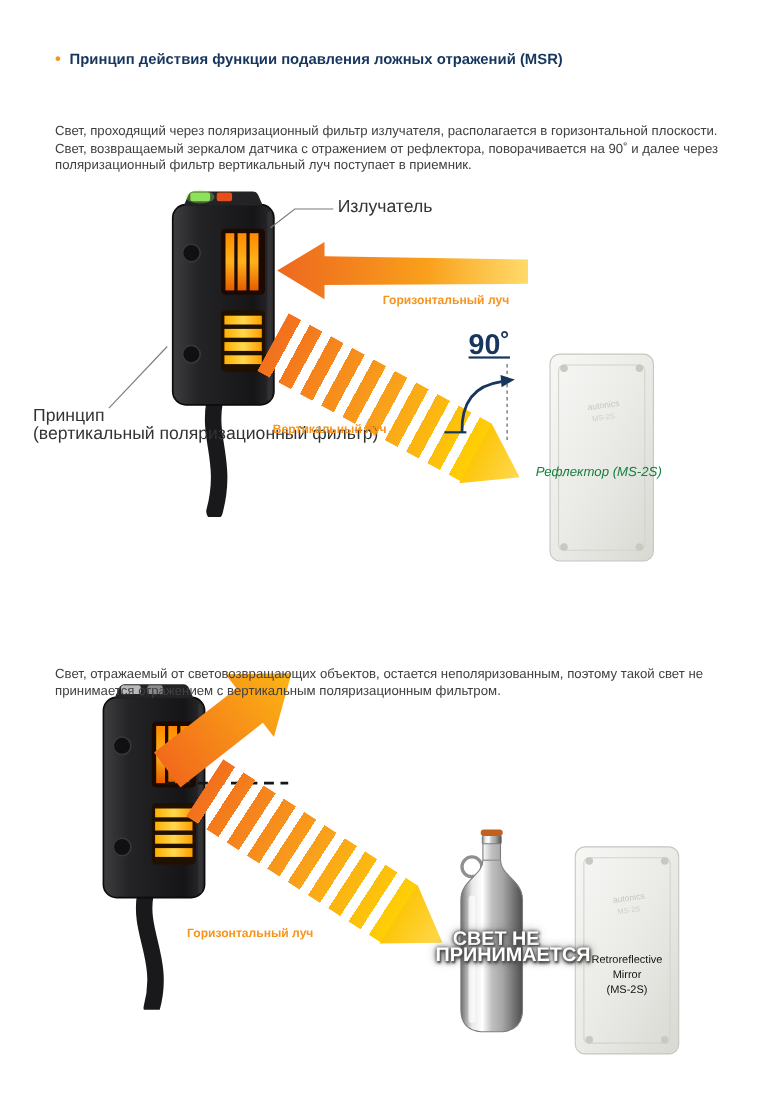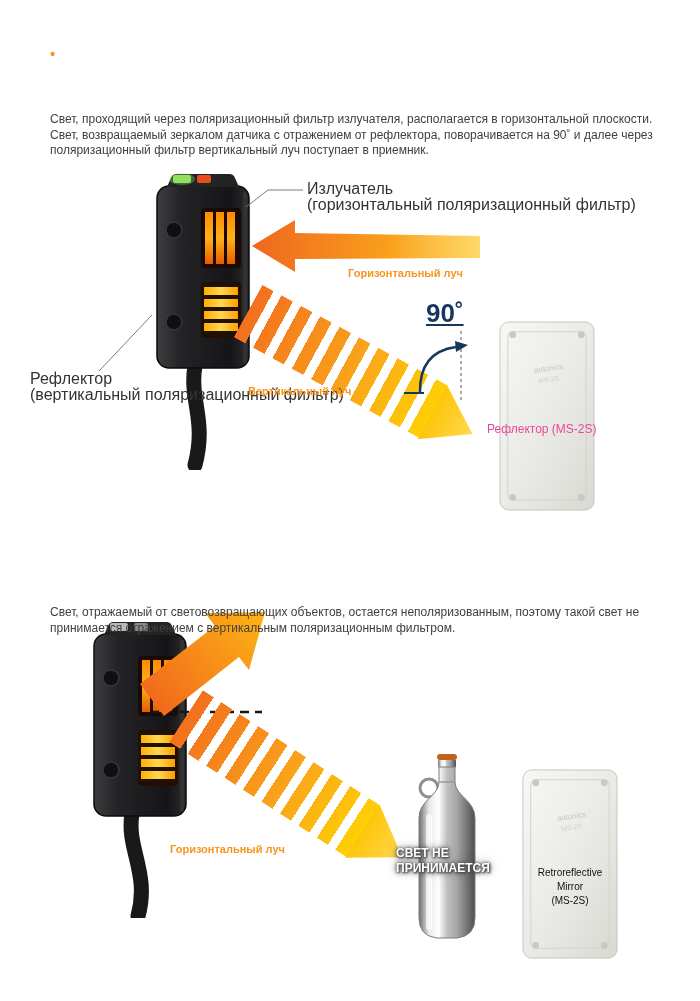--- a/index.html
+++ b/index.html
@@ -16,23 +16,23 @@
   .para { font-size:12px; line-height:15.5px; color:var(--text,#404040);margin-top:40px; }
   .callout { font-size:16px; line-height:16px; color:#333; white-space:nowrap; }
   .beam-label { color:var(--accent_orange,#f7941d); font-weight:bold; font-size:11px; white-space:nowrap; }
   .angle { color:var(--title_navy,#17365d); font-weight:bold; font-size:26px; }
   .hatch {
     background:linear-gradient(90deg,var(--beam_orange,#f3701d) 0%,#f9a11b 55%,var(--beam_yellow,#ffd005) 100%);
     -webkit-mask-image:repeating-linear-gradient(90deg,#000 0px,#000 13px,transparent 13px,transparent 22px);
     mask-image:repeating-linear-gradient(90deg,#000 0px,#000 13px,transparent 13px,transparent 22px);
   }
   .ah { clip-path:polygon(0 0,100% 50%,0 100%); background:linear-gradient(90deg,#fdc60a,#ffd84f); }
-  .reflector-label { font-size:12px; color:#ec4899; white-space:nowrap; }
+  .reflector-label { font-size:12px; color:#15803d; white-space:nowrap;font-style:italic; }
   .reject {
-    width:110px; text-align:left; color:#fff; font-weight:bold; font-size:12px; line-height:15px;
+    width:110px; text-align:center; color:#fff; font-weight:bold; font-size:18px; line-height:15px;
     text-shadow:0 0 3px #4a4a4a, 0 1px 4px #555, 0 0 8px rgba(90,90,90,.9), 1px 1px 2px #3c3c3c;
   }
   .mirror-label { width:98px; text-align:center; font-size:10px; line-height:14px; color:#111; }
   svg { display:block; }
 </style>
 </head>
 <body>
 
 <svg width="0" height="0" style="position:absolute" aria-hidden="true">
   <defs>
@@ -73,20 +73,21 @@
     </linearGradient>
     <linearGradient id="gArr2" gradientUnits="userSpaceOnUse" x1="150" y1="700" x2="265" y2="612">
       <stop offset="0" stop-color="#f2691c"></stop>
         <stop offset="1" stop-color="#fcb514"></stop>
     </linearGradient>
   </defs>
 </svg>
 
 <div class="abs title-row">
   <span class="bullet">•</span>
+  <h1 class="page-title">Принцип действия функции подавления ложных отражений (MSR)</h1>
 </div>
 <p class="abs para" style="left:50px; top:72px; width:628px;">Свет, проходящий через поляризационный фильтр излучателя, располагается в горизонтальной плоскости. Свет, возвращаемый зеркалом датчика с отражением от рефлектора, поворачивается на 90˚ и далее через поляризационный фильтр вертикальный луч поступает в приемник.</p>
 
 <svg class="abs" style="left:143px; top:170px;" width="120" height="300" viewBox="0 0 120 300">
   <path d="M52 196 C46 230 64 250 52 295" stroke="#19191b" stroke-width="15" fill="none" stroke-linecap="round"></path>
   <rect x="14" y="16" width="92" height="182" rx="12" fill="url(#gBody)" stroke="#0b0b0c" stroke-width="1.5"></rect>
   <path d="M24 17 h72 l-4 -9 a6 6 0 0 0 -5.5 -4 h-53 a6 6 0 0 0 -5.5 4 z" fill="#232325"></path>
   <ellipse cx="39" cy="9" rx="13" ry="6" fill="#8fe05a" opacity="0.35"></ellipse>
   <rect x="30" y="5" width="18" height="8" rx="2" fill="#8fe05a"></rect>
   <rect x="54" y="5" width="14" height="8" rx="2" fill="#e84e1b"></rect>
@@ -178,24 +179,23 @@
 
 <svg class="abs" style="left:0; top:0; pointer-events:none;" width="700" height="1001" viewBox="0 0 700 1001">
   <line x1="461" y1="331" x2="461" y2="401" stroke="#555" stroke-width="1" stroke-dasharray="3 3"></line>
   <line x1="404" y1="393" x2="424" y2="393" stroke="#17365d" stroke-width="2"></line>
   <path d="M420 393 Q419 352 456 347" stroke="#17365d" stroke-width="2.5" fill="none"></path>
   <polygon points="468,345 456,352 455,341" fill="#17365d"></polygon>
 </svg>
 
 <div class="abs callout" style="left:307px; top:181px;">
   <div>Излучатель</div>
-  <div>(горизонтальный поляризационный фильтр)</div>
 </div>
 <div class="abs callout" style="left:30px; top:371px;">
-  <div>Рефлектор</div>
+  <div>Принцип</div>
   <div>(вертикальный поляризационный фильтр)</div>
 </div>
 <div class="abs beam-label" style="left:348px; top:267px;">Горизонтальный луч</div>
 <div class="abs beam-label" style="left:248px; top:385px;">Вертикальный луч</div>
 <div class="abs angle" style="left:426px; top:298px;text-decoration:underline;">90˚</div>
 <div class="abs reflector-label" style="left:487px; top:422px;">Рефлектор (MS-2S)</div>
 
 <p class="abs para" style="left:50px; top:565px; width:622px;">Свет, отражаемый от световозвращающих объектов, остается неполяризованным, поэтому такой свет не принимается отражением с вертикальным поляризационным фильтром.</p>
 
 <div class="abs beam-label" style="left:170px; top:843px;">Горизонтальный луч</div>

